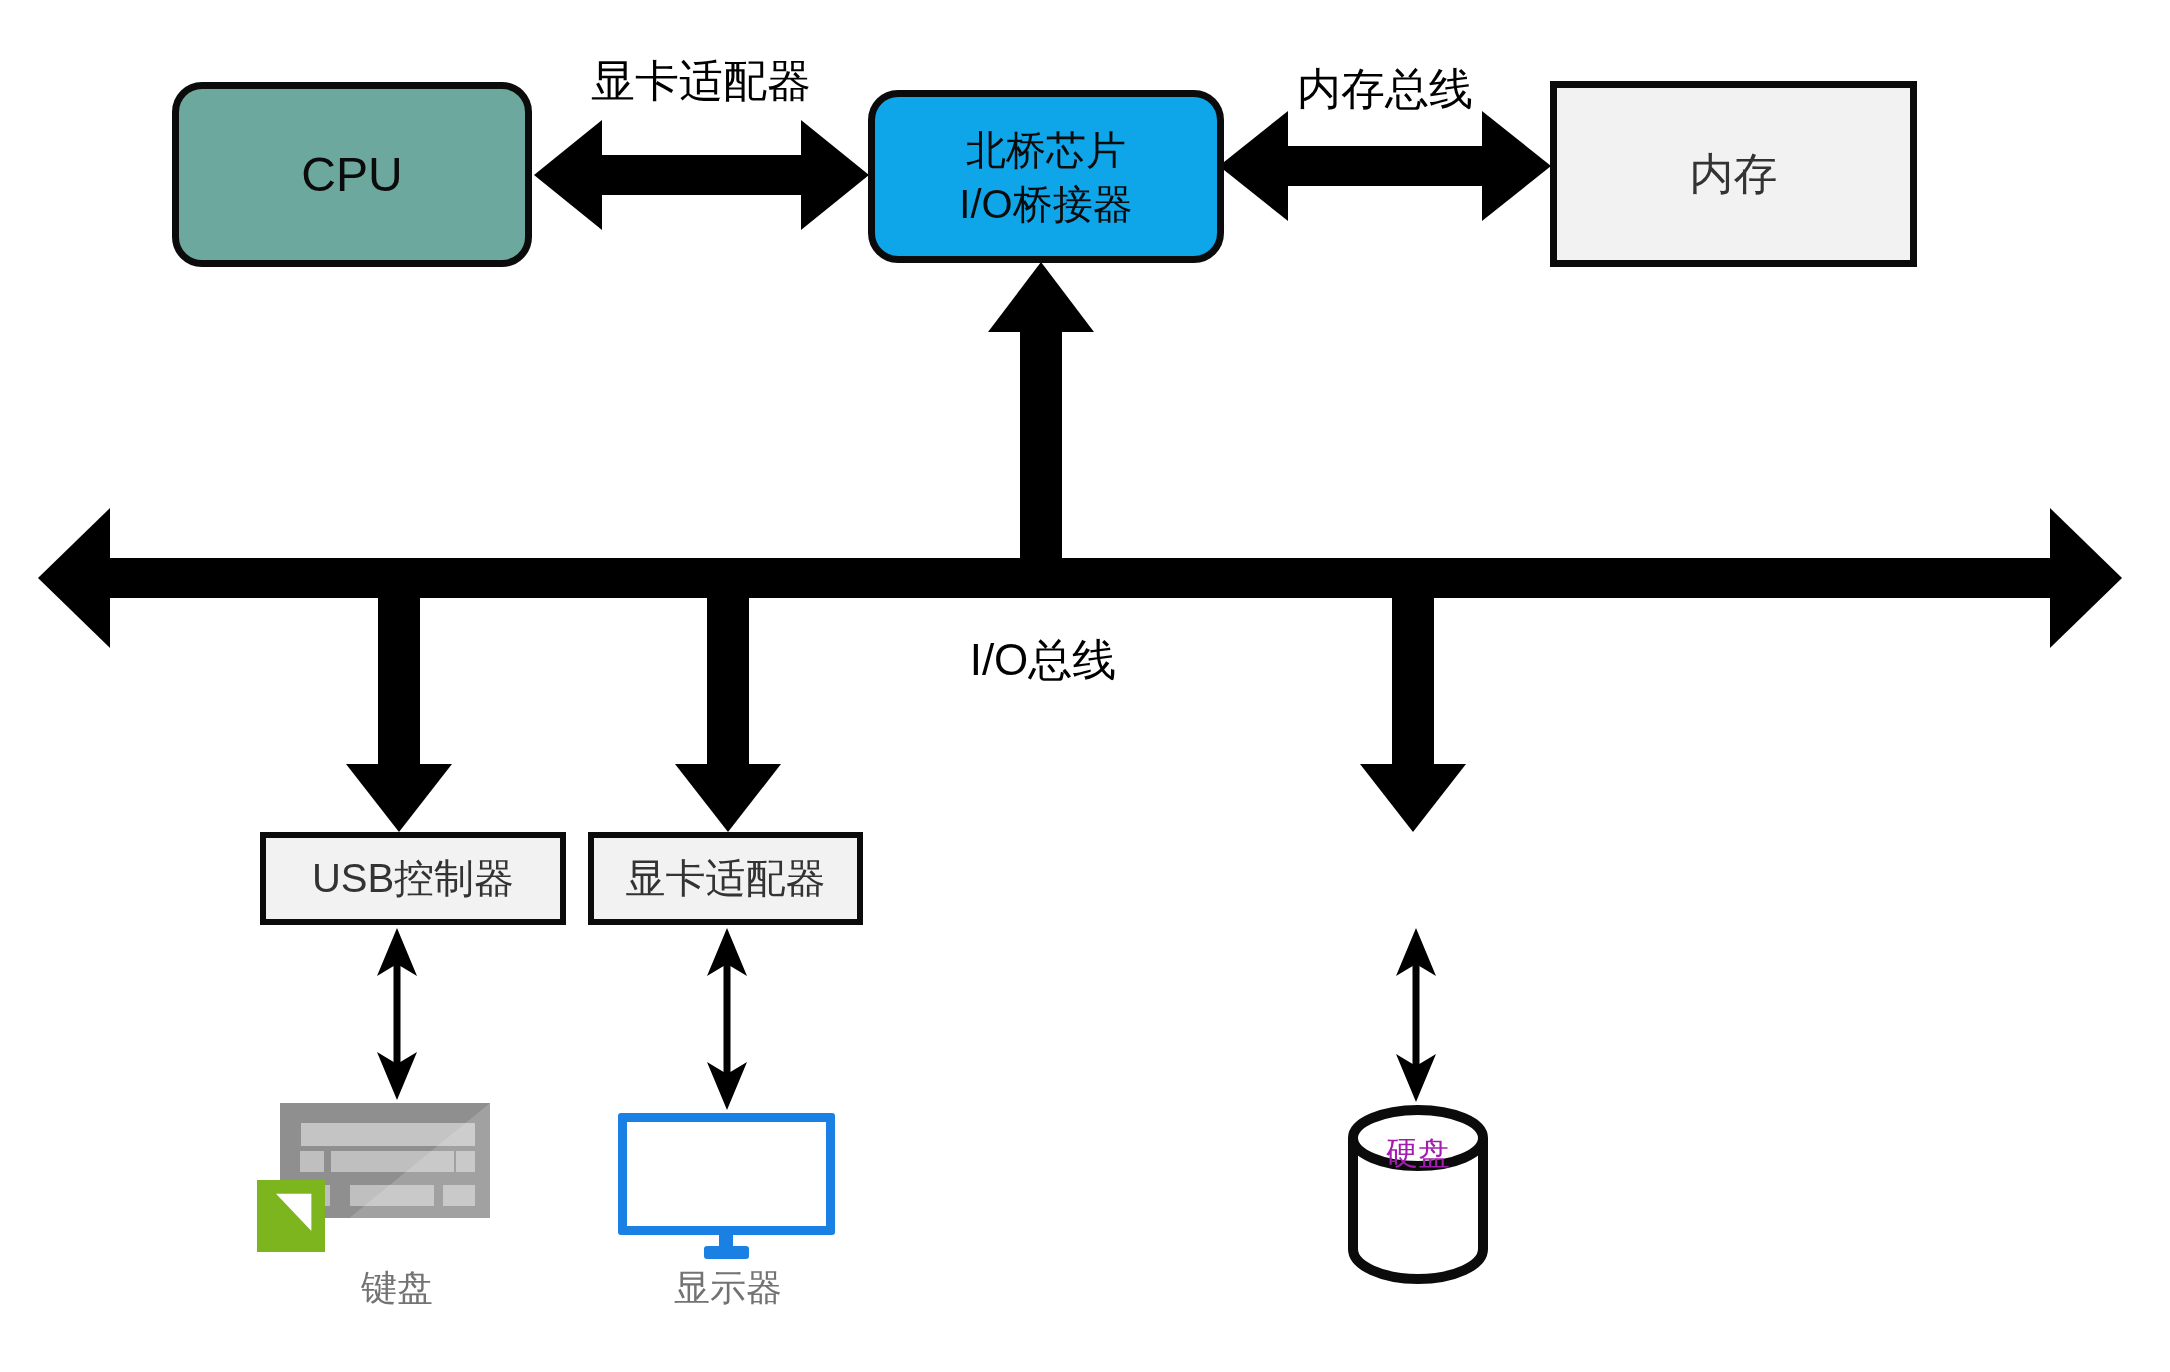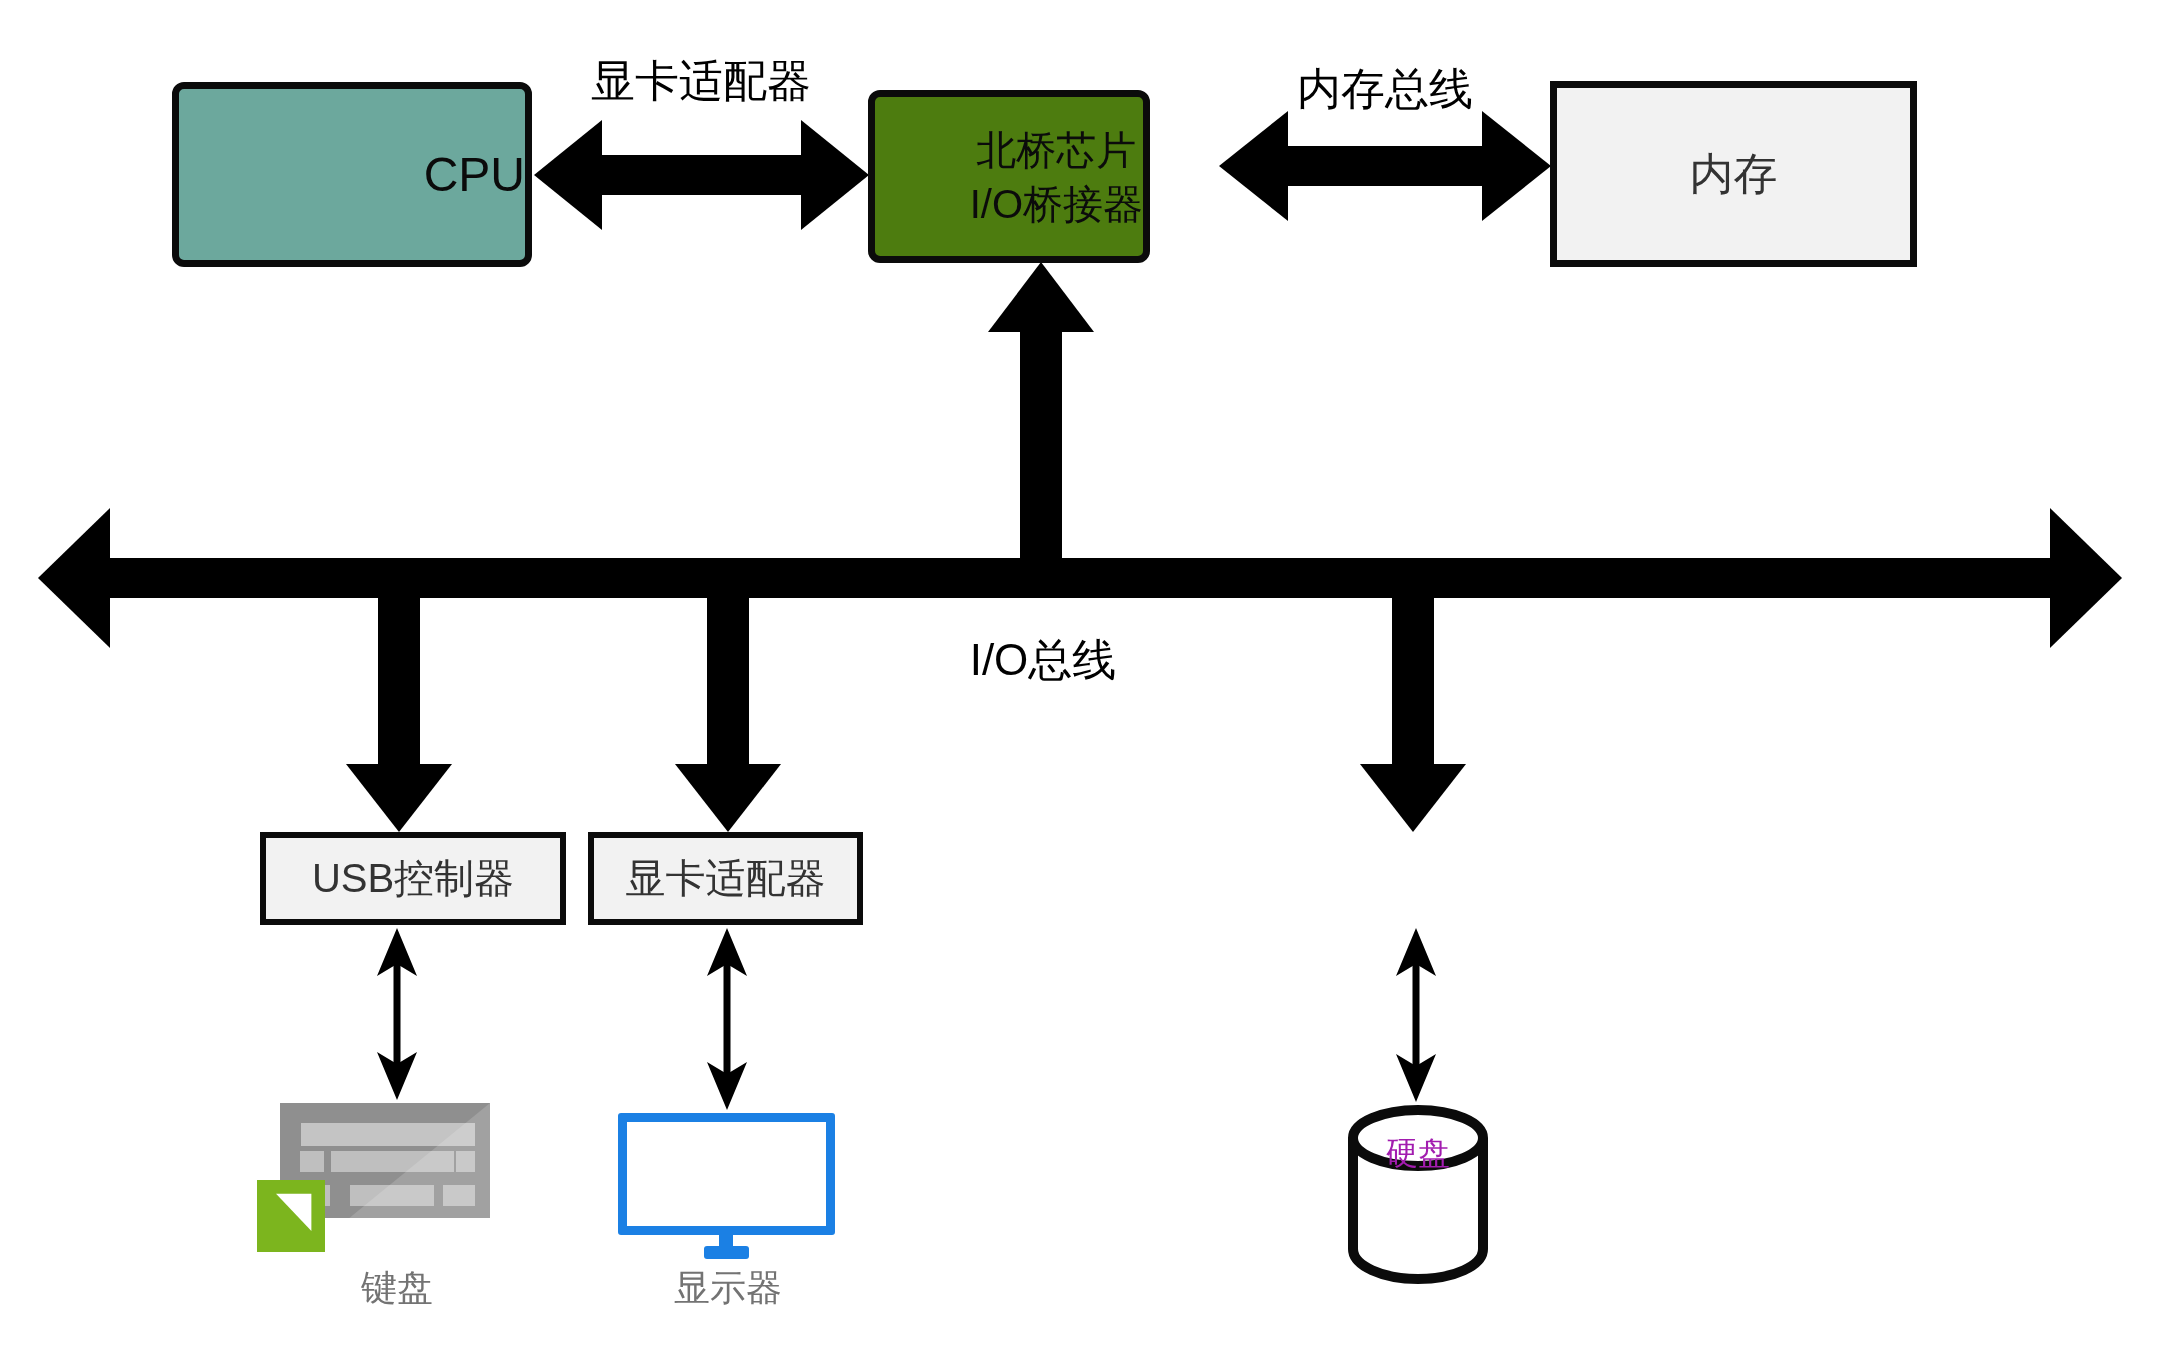--- a/index.html
+++ b/index.html
@@ -3,21 +3,21 @@
 <meta charset="utf-8">
 <style>
   html,body{margin:0;padding:0;background:#ffffff;}
   body{font-family:"Liberation Sans","DejaVu Sans",sans-serif;}
   #canvas{position:relative;width:2170px;height:1372px;background:#ffffff;overflow:hidden;}
   svg.connectors{position:absolute;left:0;top:0;width:2170px;height:1372px;z-index:1;}
   .node{position:absolute;display:flex;align-items:center;justify-content:center;
         box-sizing:border-box;background:#F2F2F2;border:6px solid #0b0b0b;z-index:2;
         color:#333;text-align:center;}
   .node.big{border-width:7px;}
-  .rounded{border-radius:12px;justify-content:flex-end;}
+  .rounded{border-radius:30px;}
   .bus-label{position:absolute;transform:translateX(-50%);font-size:44px;color:#000;
              white-space:nowrap;z-index:3;}
   .dev-label{position:absolute;transform:translateX(-50%);font-size:36px;color:#737373;
              white-space:nowrap;z-index:3;}
   .cpu-text{font-size:48px;color:#0b0b0b;}
   .nb-text{font-size:40px;color:#0b0b0b;line-height:1.35;}
   .mem-text{font-size:44px;color:#333;}
   .ctrl-text{font-size:40px;color:#333;}
   
   .kb-body{position:absolute;left:280px;top:1103px;width:210px;height:115px;background:#8F8F8F;z-index:2;}
@@ -95,21 +95,21 @@
       <rect x="1412.5" y="962" width="7" height="106"></rect>
       <polygon points="1416,928 1436,976 1416,964 1396,976"></polygon>
       <polygon points="1416,1102 1436,1054 1416,1066 1396,1054"></polygon>
     </g>
   </svg>
 
   <div class="node big rounded" style="left:172px;top:82px;width:360px;height:185px;background:#6CA89D;">
     <span class="cpu-text">CPU</span>
   </div>
 
-  <div class="node big rounded" style="left:868px;top:90px;width:282px;height:173px;background:#4d7c0f;">
+  <div class="node big rounded" style="left:868px;top:90px;width:356px;height:173px;background:#0ea5e9;">
     <div class="nb-text">
       <div>北桥芯片</div>
       <div>I/O桥接器</div>
     </div>
   </div>
 
   <div class="node big" style="left:1550px;top:81px;width:367px;height:186px;">
     <span class="mem-text">内存</span>
   </div>
 

